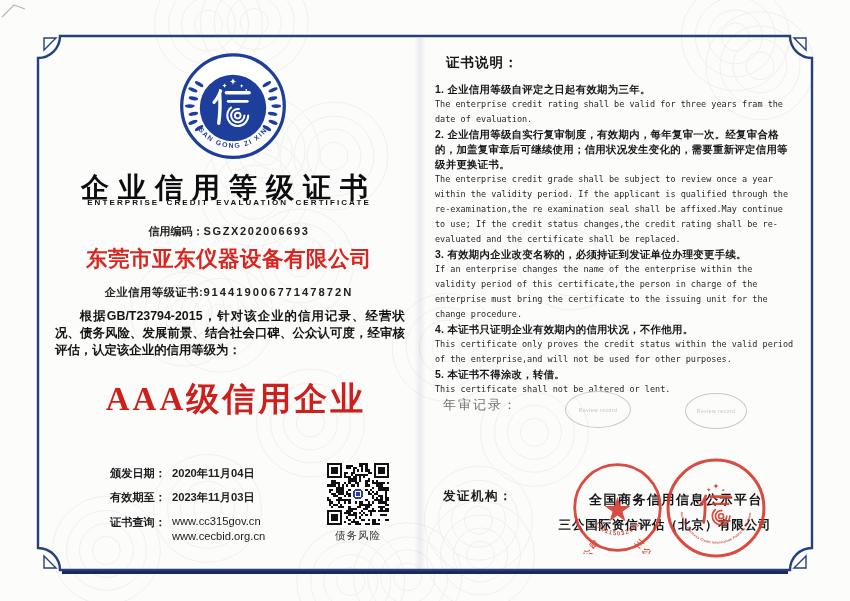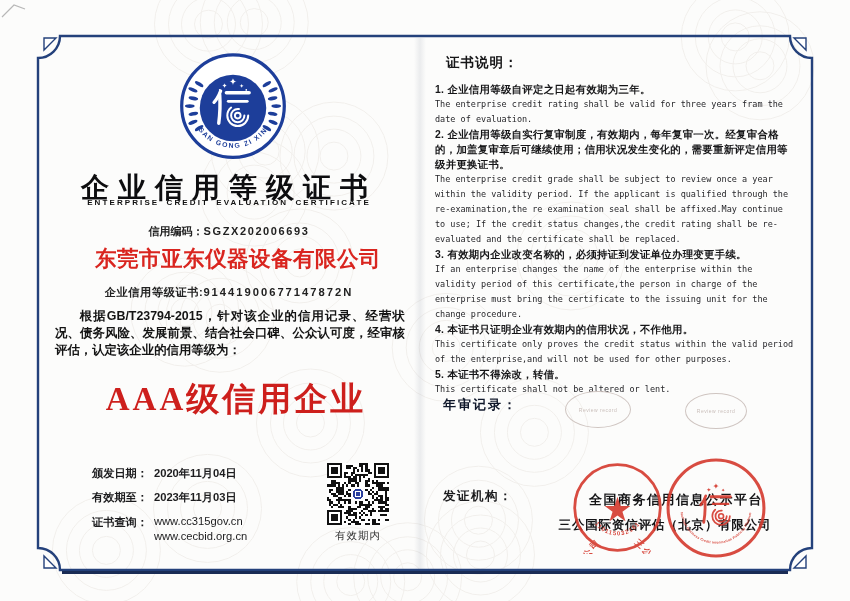--- a/index.html
+++ b/index.html
@@ -23,41 +23,41 @@
   .logo-disc{fill:var(--blue);}
   .logo-arc{fill:var(--blue);font-weight:bold;}
   .wm-circle{fill:none;stroke:var(--wm);stroke-width:1;}
   .glyph-stroke{stroke:#fff;fill:none;stroke-linecap:round;}
   .cert-title{position:absolute;top:133px;font-family:"Liberation Serif","DejaVu Serif",serif;
     font-size:28px;font-weight:700;letter-spacing:9px;color:#0d0d0f;}
   .cert-subtitle{position:absolute;top:162px;font-size:8px;font-weight:700;letter-spacing:2.1px;
     word-spacing:3px;color:#111;}
   .credit-code{position:absolute;top:188px;font-size:11px;font-weight:600;color:#222;}
   .credit-code .num{letter-spacing:1.6px;}
-  .company{position:absolute;top:208px;font-size:21.5px;font-weight:700;color:var(--red);letter-spacing:.5px;margin-left:9px;}
+  .company{position:absolute;top:208px;font-size:21.5px;font-weight:700;color:var(--red);letter-spacing:.5px;}
   .uscc{position:absolute;top:249px;font-size:11.2px;font-weight:600;color:#222;letter-spacing:.6px;}
   .uscc .num{letter-spacing:2px;}
   .assess{position:absolute;left:17px;top:272px;width:350px;font-size:12.4px;font-weight:600;
     line-height:16.8px;text-align:justify;text-indent:2em;color:#141414;}
   .rating{position:absolute;top:341px;font-family:"Liberation Serif","DejaVu Serif",serif;
     font-size:33px;font-weight:700;color:#cd1f1c;letter-spacing:3px;padding-left:7px;}
-  .date-row{position:absolute;left:54px;font-size:11.2px;font-weight:700;color:#1c1c1e;white-space:nowrap;}
+  .date-row{position:absolute;left:72px;font-size:11.2px;font-weight:700;color:#1c1c1e;white-space:nowrap;}
   .date-row .lbl{margin-right:6px;}
   .query-urls{display:inline-block;vertical-align:top;font-weight:400;}
   .query-urls div{margin-bottom:3px;}
   #qr-wrap{position:absolute;left:289px;top:427px;width:62px;height:62px;}
   .qr-caption{position:absolute;left:289px;top:493px;width:62px;text-align:center;
     font-size:10.5px;letter-spacing:1px;color:#333;}
   
   .notes-heading{position:absolute;left:16px;top:18px;font-size:13.5px;font-weight:700;letter-spacing:1px;color:#151517;}
   #notes{position:absolute;left:5px;top:46px;width:362px;}
   .note-zh{font-size:10.4px;font-weight:600;line-height:15px;color:#161618;letter-spacing:.3px;}
   .note-en{font-family:"DejaVu Sans Mono","Liberation Mono",monospace;font-size:8.5px;
     line-height:15px;color:#26262a;}
-  .annual-label{position:absolute;left:13px;top:360px;font-size:13px;font-weight:700;letter-spacing:2px;color:#0f172a;}
+  .annual-label{position:absolute;left:13px;top:360px;font-size:13px;font-weight:400;letter-spacing:2px;color:#737373;}
   .oval-stamp{position:absolute;border:1px solid var(--oval);border-radius:50%;
     display:flex;align-items:center;justify-content:center;}
   .oval-stamp span{font-size:5px;color:#c9beba;letter-spacing:.5px;}
   .issuer-label{position:absolute;left:13px;top:452px;font-size:12.5px;font-weight:600;letter-spacing:1.5px;color:#1b1b1d;}
   .issuer-l1{position:absolute;left:148px;top:455px;width:196px;text-align:center;
     font-size:13px;font-weight:600;letter-spacing:1.5px;color:#141416;}
   .issuer-l2{position:absolute;left:112px;top:481px;width:246px;text-align:center;
     font-size:12.5px;font-weight:600;letter-spacing:.8px;color:#141416;}
   .seal{position:absolute;opacity:.9;}
   .seal-stroke{fill:none;stroke:var(--seal-red);}
@@ -529,21 +529,21 @@
           <rect x="22" y="0" width="7" height="7" fill="#111"></rect>
           <rect x="23" y="1" width="5" height="5" fill="#fff"></rect>
           <rect x="24" y="2" width="3" height="3" fill="#111"></rect>
           <rect x="0" y="22" width="7" height="7" fill="#111"></rect>
           <rect x="1" y="23" width="5" height="5" fill="#fff"></rect>
           <rect x="2" y="24" width="3" height="3" fill="#111"></rect>
           <circle cx="14.5" cy="14.5" r="2.6" fill="#2a3f9e"></circle>
           <circle cx="14.5" cy="14.5" r="1.4" fill="none" stroke="#fff" stroke-width="0.5"></circle>
         </svg>
     </div>
-    <div class="qr-caption">有效期内</div>
+    <div class="qr-caption">债务风险</div>
   </div>
 
   <div id="right-page">
 
     <div class="notes-heading">证书说明：</div>
     <div id="notes">
         <div>
           <div class="note-zh">1. 企业信用等级自评定之日起有效期为三年。</div>
           <div class="note-en">The enterprise credit rating shall be valid for three years fram the date of evaluation.</div>
         </div>

